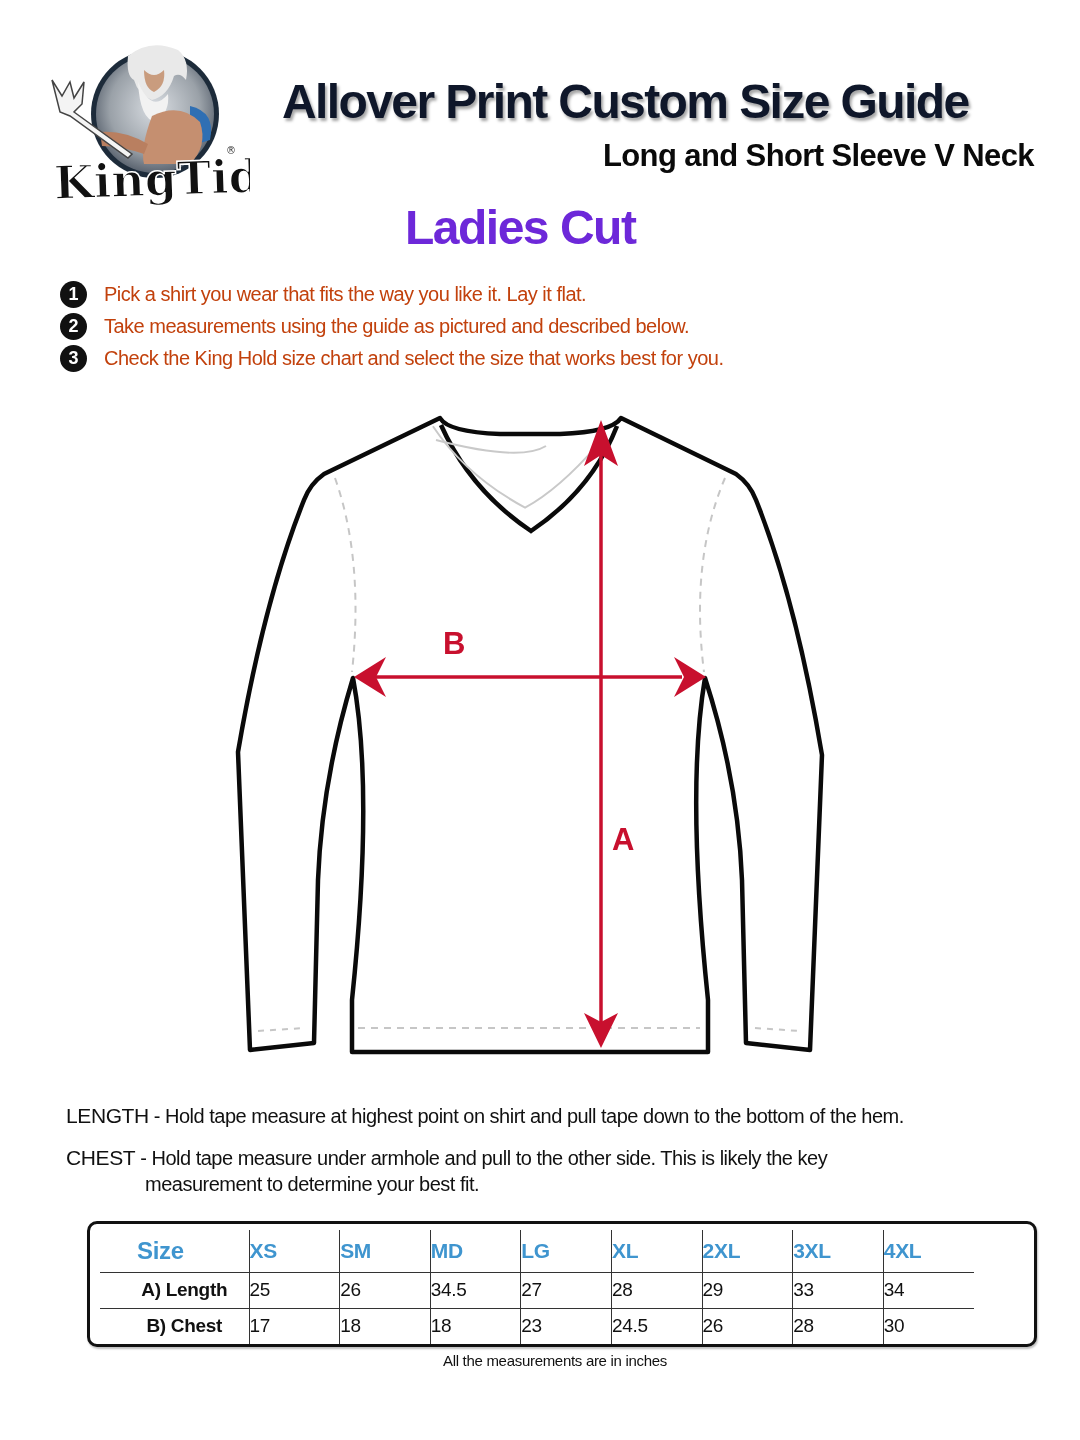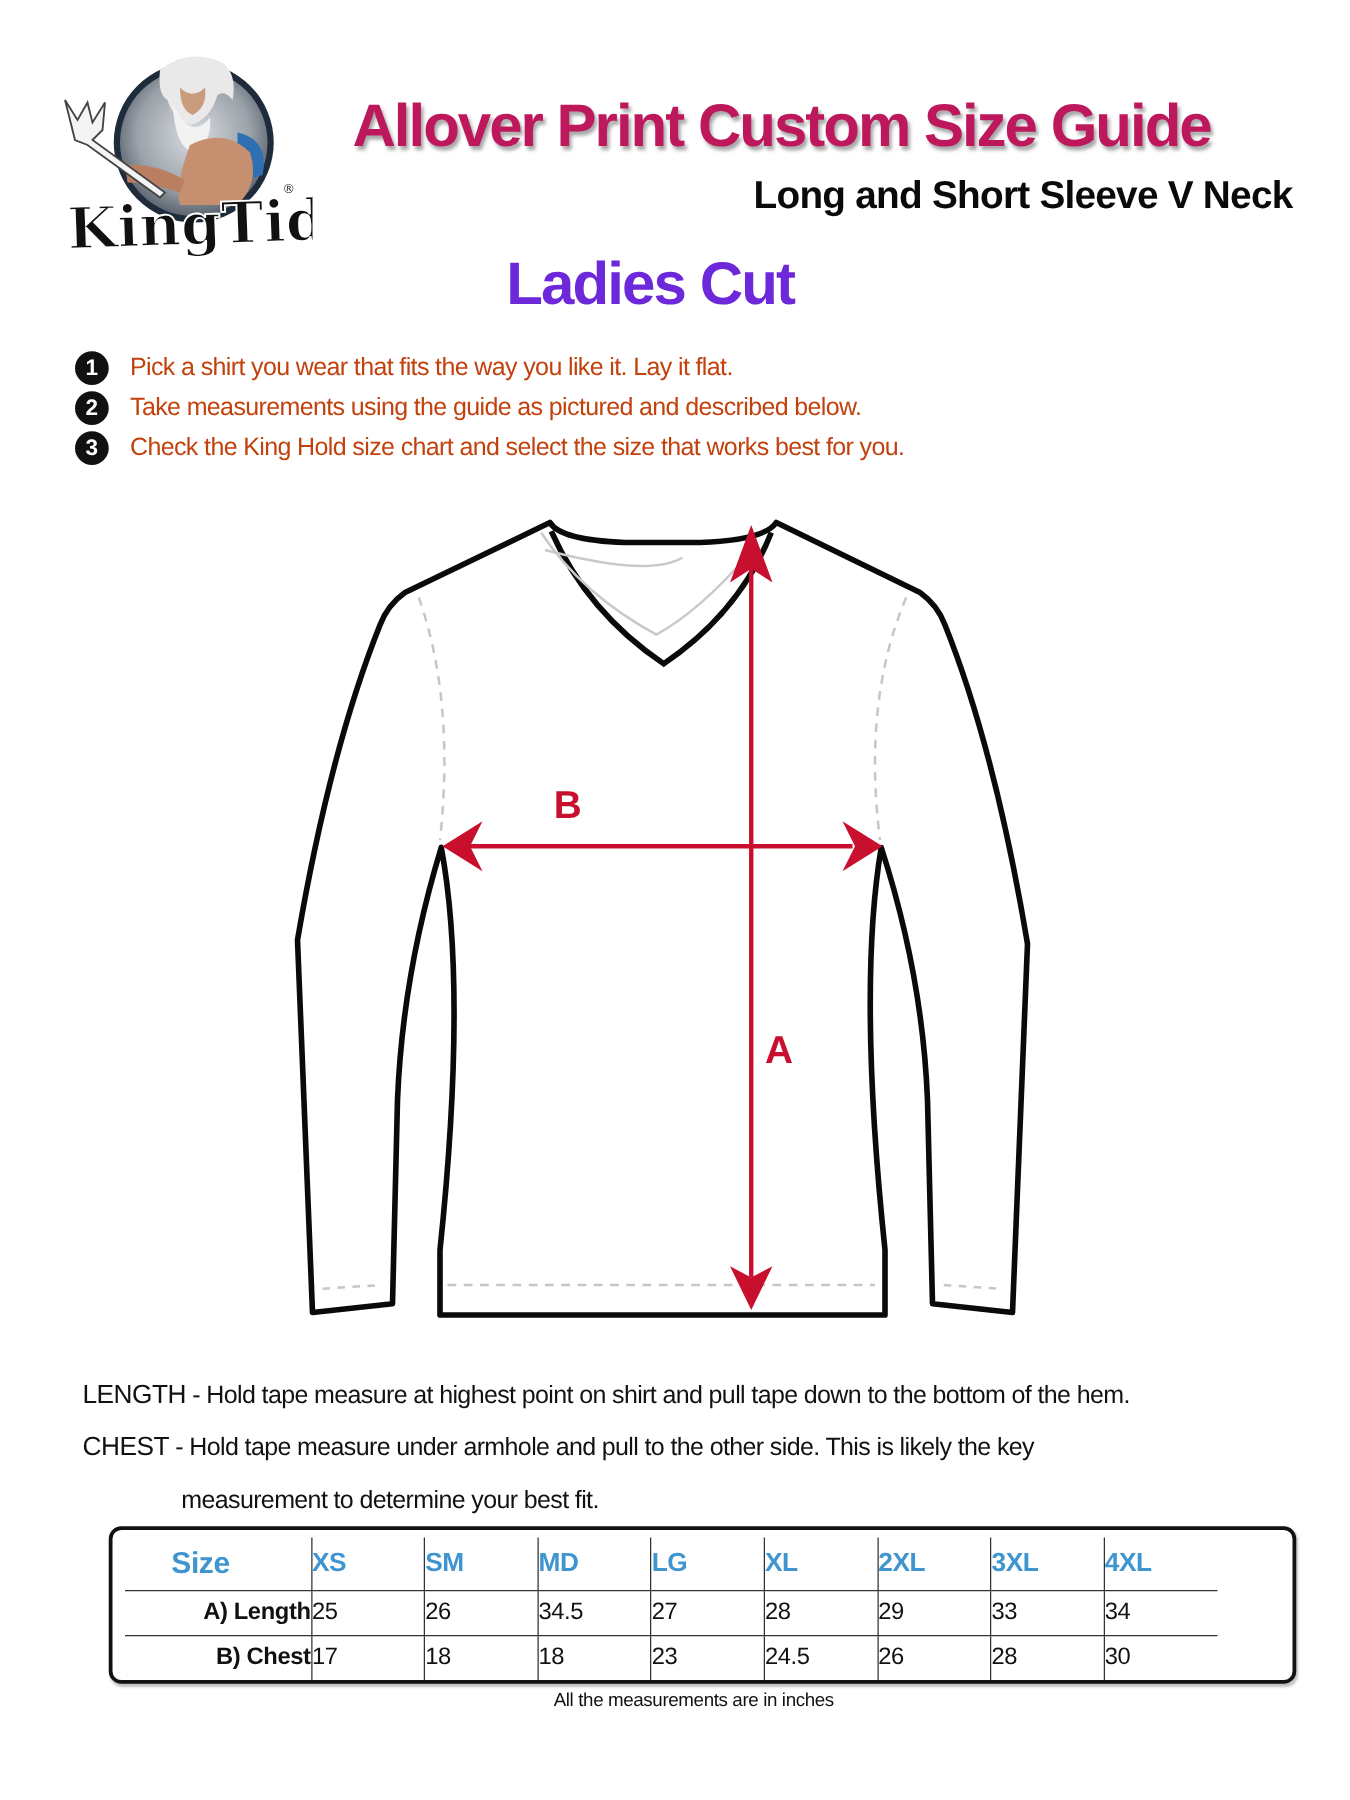--- a/index.html
+++ b/index.html
@@ -5,21 +5,21 @@
     * { box-sizing: border-box; margin: 0; padding: 0; }
     html, body { width: 1080px; height: 1440px; background: #ffffff; overflow: hidden; }
     body { position: relative; font-family: "Liberation Sans", "DejaVu Sans", sans-serif; color: #111; }
 
     .logo { position: absolute; left: 40px; top: 36px; width: 210px; height: 180px; }
     .logo svg { width: 100%; height: 100%; display: block; }
 
     .title {
       position: absolute; left: 282px; top: 74px; width: 760px;
       font-family: "Liberation Sans", sans-serif; font-weight: 700;
-      font-size: 48px; letter-spacing: -1.6px; line-height: 56px; color: #be185d;
+      font-size: 48px; letter-spacing: -1.6px; line-height: 56px; color: #0f172a;
       text-shadow: 2px 3px 3px rgba(0,0,0,0.35); white-space: nowrap;
     }
     .subtitle {
       position: absolute; right: 46px; top: 136px;
       font-weight: 700; font-size: 31px; letter-spacing: -0.6px; line-height: 40px; color: #0a0a0a; white-space: nowrap;
     }
     .cut-title {
       position: absolute; left: 405px; top: 198px;
       font-weight: 700; font-size: 48px; letter-spacing: -1.5px; line-height: 60px; color: #6d28d9; white-space: nowrap;
     }
@@ -38,34 +38,34 @@
     .label-b, .label-a {
       position: absolute; color: #c8102e; font-weight: 700; font-size: 31px;
     }
     .label-b { left: 443px; top: 626px; }
     .label-a { left: 612px; top: 822px; }
 
     .desc { position: absolute; left: 66px; font-size: 20px; letter-spacing: -0.5px; color: #111; white-space: nowrap; }
     .desc .key { font-size: 21px; letter-spacing: -0.4px; }
     .desc-length { top: 1104px; }
     .desc-chest { top: 1145px; line-height: 26px; }
-    .desc-chest .cont { display: block; padding-left: 79px; margin-top: 16px; }
+    .desc-chest .cont { display: block; padding-left: 79px; }
 
     .size-table-box {
       position: absolute; left: 87px; top: 1221px; width: 950px; height: 126px;
       border: 3px solid #111; border-radius: 10px; background: #fff;
       box-shadow: 1px 2px 2px rgba(0,0,0,0.25);
     }
     table.sizes { position: absolute; left: 10px; top: 6px; width: 874px; border-collapse: collapse; }
     table.sizes th, table.sizes td {
       text-align: left; font-size: 19px; height: 36px; padding: 0; letter-spacing: -0.3px;
     }
     table.sizes th { color: #3f95cf; font-weight: 700; font-size: 21px; height: 42px; }
     table.sizes th.first { font-size: 24px; text-align: left; padding-left: 37px; }
-    table.sizes td.rowlabel { text-align: right; padding-left: 20px; font-weight: 700; }
+    table.sizes td.rowlabel { text-align: center; padding-left: 20px; font-weight: 700; }
     table.sizes tr.head th { border-bottom: 1.5px solid #333; }
     table.sizes tr.r1 td { border-bottom: 1.5px solid #333; }
     table.sizes .vline { border-right: 1.5px solid #333; }
     .col0 { width: 148px; } .colx { width: 90px; }
 
     .footnote { position: absolute; left: 0; width: 1110px; top: 1352px; text-align: center; font-size: 15px; letter-spacing: -0.3px; color: #111; }
   </style>
 </head>
 <body>
 

